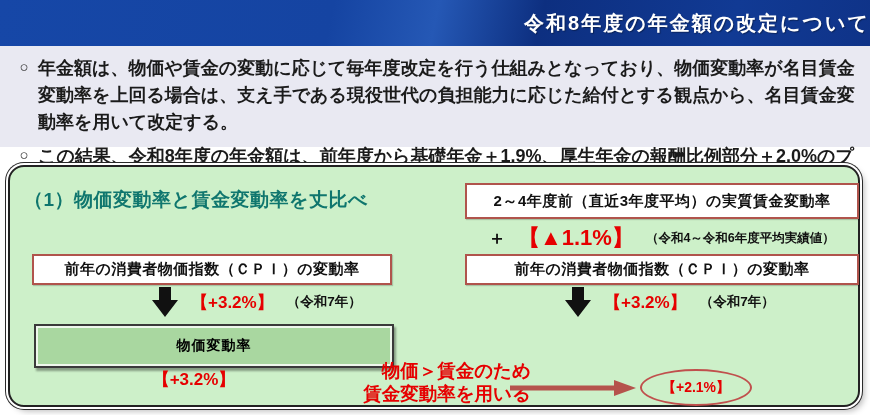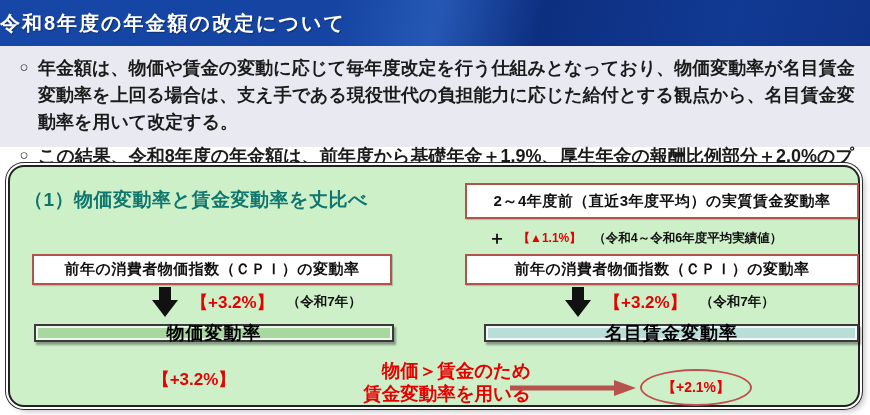--- a/index.html
+++ b/index.html
@@ -5,21 +5,21 @@
   * { margin:0; padding:0; box-sizing:border-box; }
   body { background:#ffffff; font-family:"Liberation Sans","DejaVu Sans",sans-serif; }
   .stage{
     position:relative; width:870px; height:415px; background:#ffffff; overflow:hidden;
   }
 
   
   .header{
     position:absolute; left:0; top:0; width:870px; height:46px;
     background:linear-gradient(102deg,#1647a7 0%,#1544a2 38%,#2558b5 50%,#0d2f80 62%,#113a94 84%,#0f3388 100%);
-    display:flex; align-items:center; justify-content:flex-start;
+    display:flex; align-items:center; justify-content:flex-end;
   }
   .header-title{
     color:#ffffff; font-size:20px; font-weight:700; letter-spacing:2px;
     text-shadow:1px 1px 1px rgba(0,0,0,.35);
   }
 
   
   .bullets{
     position:absolute; left:0; top:46px; width:870px; height:101px;
     background:#e9e9f2; padding:9px 10px 0 10px;
@@ -57,36 +57,36 @@
   .lw-cpi   { left:22px;  top:87px; width:360px; height:31px; }
   .rw-wage  { left:455px; top:16px; width:394px; height:36px; }
   .rw-cpi   { left:455px; top:87px; width:394px; height:31px; }
 
   .plus-row{
     position:absolute; left:478px; top:58px; height:26px;
     display:flex; align-items:center; gap:12px;
   }
   .plus-sign{ font-size:18px; font-weight:800; color:#111; }
   .red-val  { color:#e60000; font-weight:800; }
-  .plus-row .red-val{ font-size:12px; }
+  .plus-row .red-val{ font-size:22px; }
   .small-note{ font-size:12.5px; font-weight:600; color:#111; }
 
   .arrow-row{
     position:absolute; height:34px; display:flex; align-items:center; gap:13px;
   }
   .arrow-row-left  { left:142px; top:118px; }
   .arrow-row-right { left:555px; top:118px; }
   .arrow-row .red-val{ font-size:17px; }
   .arrow-row .small-note{ font-size:13.5px; }
   .down-arrow{ display:block; }
 
   .result-box{
-    position:absolute; height:18px; border:2px solid #3a3a3a;
+    position:absolute; height:44px; border:2px solid #3a3a3a;
     display:flex; align-items:center; justify-content:center;
-    font-size:18px; font-weight:800; color:#000; letter-spacing:1px;
+    font-size:14px; font-weight:800; color:#000; letter-spacing:1px;
     box-shadow:inset 0 0 0 2px rgba(255,255,255,.8), 2px 3px 2px rgba(0,0,0,.35);
   }
   .result-price{ left:24px;  top:157px; width:360px; background:#a9d7a0; }
   .result-wage { left:474px; top:157px; width:375px; background:#b9ded8; }
 
   .left-result-value{
     position:absolute; left:84px; top:201px; width:200px; text-align:center;
     font-size:17px; font-weight:800; color:#e60000;
   }
 
@@ -147,21 +147,20 @@
     </div>
     <div class="arrow-row arrow-row-right">
       <svg class="down-arrow" width="26" height="30" viewBox="0 0 26 30">
           <path d="M7 0h12v13h7L13 30 0 13h7z" fill="#111"></path>
         </svg>
       <span class="red-val">【+3.2%】</span>
       <span class="small-note">（令和7年）</span>
     </div>
 
     <div class="result-box result-price">物価変動率</div>
-    <div class="result-box result-wage">名目賃金変動率</div>
 
     <div class="left-result-value">【+3.2%】</div>
 
     <div class="conclusion">
       <div>物価＞賃金のため</div>
       <div>賃金変動率を用いる</div>
     </div>
 
     <svg class="h-arrow" width="126" height="18" viewBox="0 0 126 18">
         <path d="M0 6.5H104V1l22 8-22 8v-5.5H0z" fill="#b5534c"></path>

